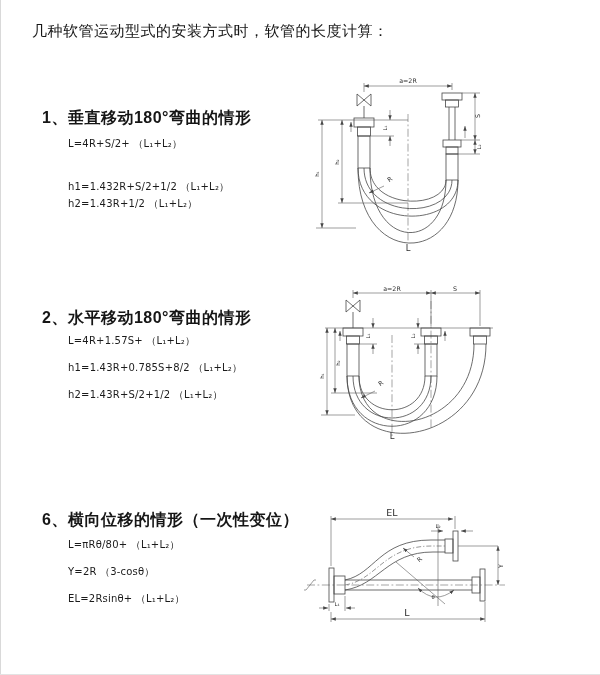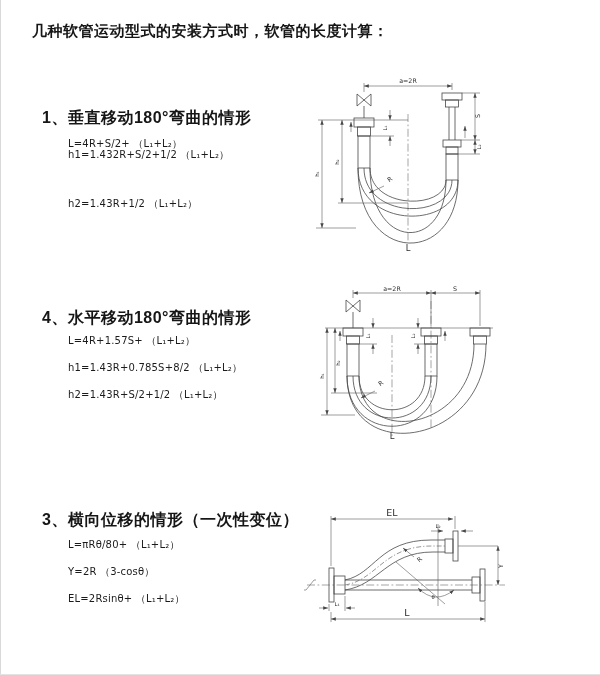--- a/index.html
+++ b/index.html
@@ -6,32 +6,32 @@
   body{
     width:600px;height:675px;position:relative;overflow:hidden;
     background:#ffffff;
     font-family:"Liberation Sans","DejaVu Sans",sans-serif;
     color:#1f1f1f;
   }
   .edge-l{position:absolute;left:0;top:0;width:1px;height:675px;background:#d9d9d9;}
   .edge-b{position:absolute;left:0;bottom:0;width:600px;height:1px;background:#e3e3e3;}
   .title{
     position:absolute;left:32px;top:22px;
-    font-size:15px;font-weight:700;letter-spacing:0.5px;color:#161616;
+    font-size:15px;font-weight:400;letter-spacing:0.5px;color:#161616;
   }
   .heading{
     position:absolute;left:42px;
     font-size:16px;font-weight:700;letter-spacing:0.5px;color:#161616;
   }
   .formula{
     position:absolute;left:68px;
     font-family:"DejaVu Sans","Liberation Sans",sans-serif;
     font-size:10px;font-weight:400;letter-spacing:0.2px;color:#1b1b1b;
   }
-  .h1{top:108px}.f10{top:137px}.f11{top:148px}.f12{top:197px}
+  .h1{top:108px}.f10{top:137px}.f11{top:180px}.f12{top:197px}
   .h2{top:308px}.f20{top:334px}.f21{top:361px}.f22{top:388px}
   .h3{top:510px}.f30{top:538px}.f31{top:565px}.f32{top:592px}
   .dwg{position:absolute;}
   .d1{left:312px;top:70px;}
   .d2{left:315px;top:281px;}
   .d3{left:293px;top:500px;}
   svg .ln{stroke:#474747;stroke-width:0.8;fill:none;}
   svg .thin{stroke:#5a5a5a;stroke-width:0.6;fill:none;}
   svg .cl{stroke:#6a6a6a;stroke-width:0.6;fill:none;stroke-dasharray:8 2.5 1.8 2.5;}
   svg .hd{stroke:#6a6a6a;stroke-width:0.7;fill:none;stroke-dasharray:5 2 1.2 2;}
@@ -44,26 +44,26 @@
 <div class="edge-l"></div>
 <div class="edge-b"></div>
 
 <div class="title">几种软管运动型式的安装方式时，软管的长度计算：</div>
 
 <div class="heading h1">1、垂直移动180°弯曲的情形</div>
 <div class="formula f10">L=4R+S/2+ （L₁+L₂）</div>
 <div class="formula f11">h1=1.432R+S/2+1/2 （L₁+L₂）</div>
 <div class="formula f12">h2=1.43R+1/2 （L₁+L₂）</div>
 
-<div class="heading h2">4、水平移动180°弯曲的情形</div>
+<div class="heading h2">2、水平移动180°弯曲的情形</div>
 <div class="formula f20">L=4R+1.57S+ （L₁+L₂）</div>
 <div class="formula f21">h1=1.43R+0.785S+8/2 （L₁+L₂）</div>
 <div class="formula f22">h2=1.43R+S/2+1/2 （L₁+L₂）</div>
 
-<div class="heading h3">3、横向位移的情形（一次性变位）</div>
+<div class="heading h3">6、横向位移的情形（一次性变位）</div>
 <div class="formula f30">L=πRθ/80+ （L₁+L₂）</div>
 <div class="formula f31">Y=2R （3-cosθ）</div>
 <div class="formula f32">EL=2Rsinθ+ （L₁+L₂）</div>
 
 <svg class="dwg d1" width="200" height="190" viewBox="0 0 200 190">
   <defs>
     <marker id="ar1" viewBox="0 0 10 7" refX="10" refY="3.5" markerWidth="8" markerHeight="5.6" orient="auto-start-reverse">
       <path d="M0,0 L10,3.5 L0,7 Z" fill="#474747"></path>
     </marker>
     <pattern id="p1" width="3.2" height="3.2" patternUnits="userSpaceOnUse">

